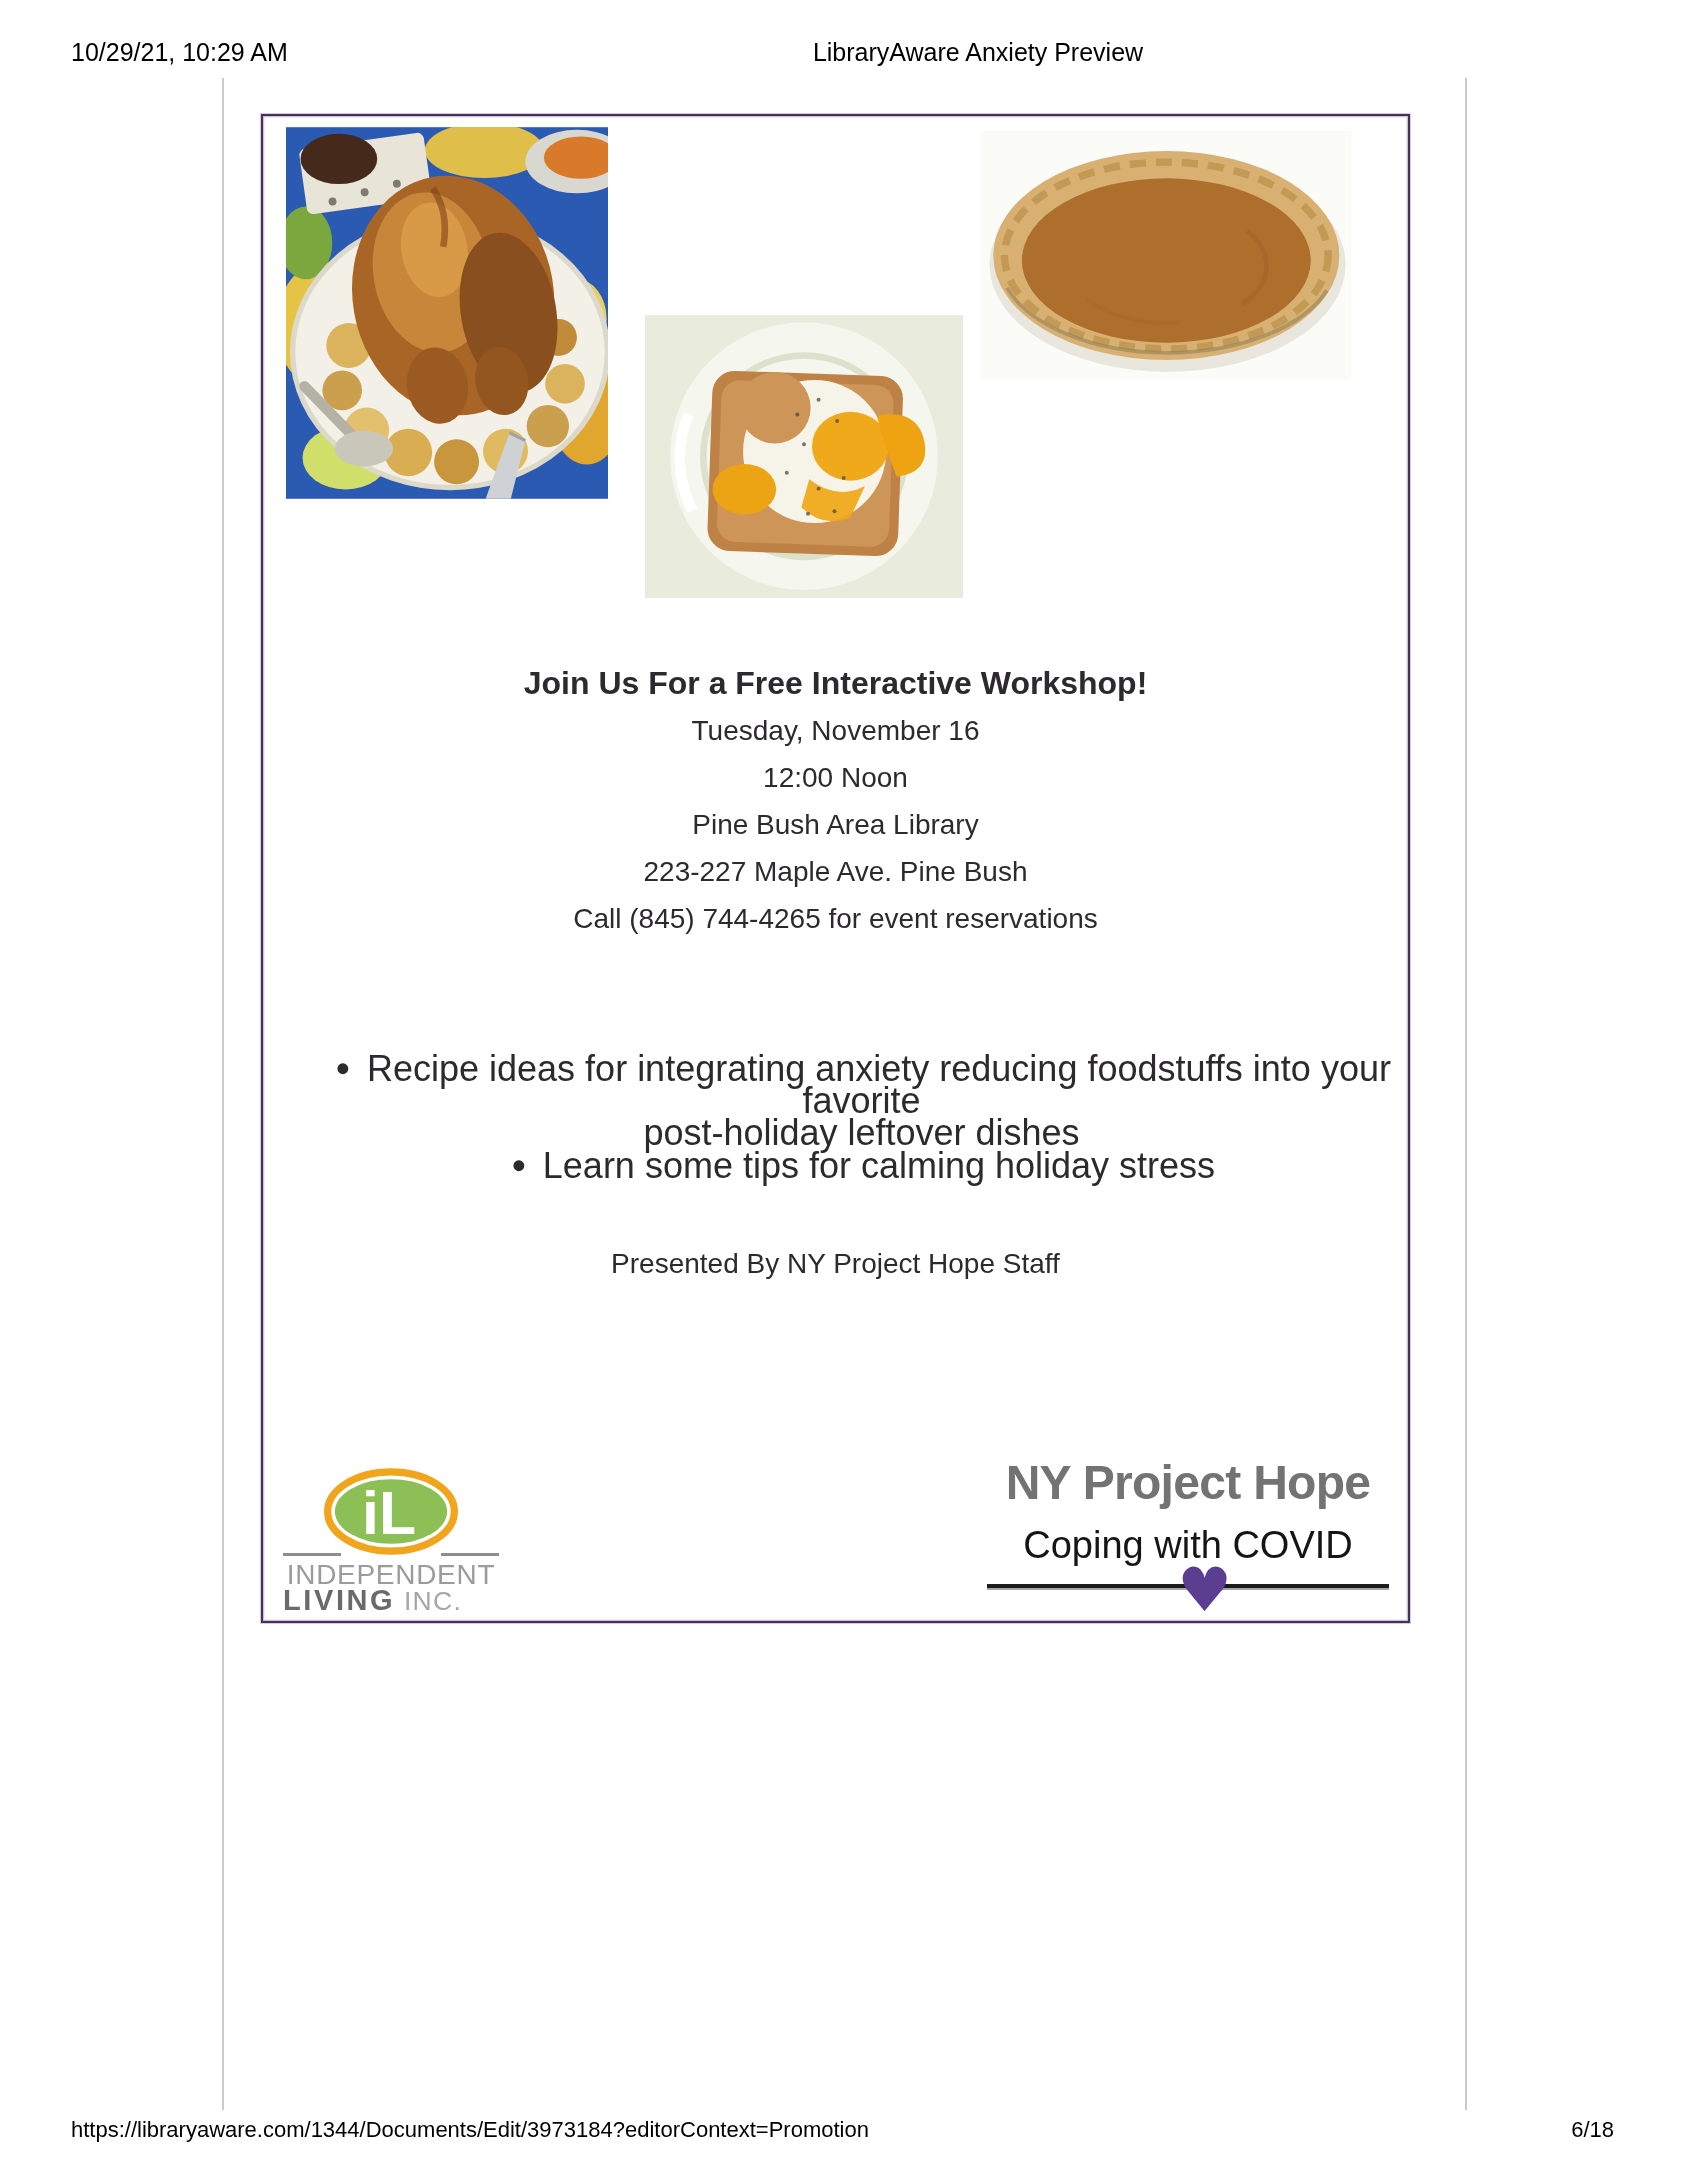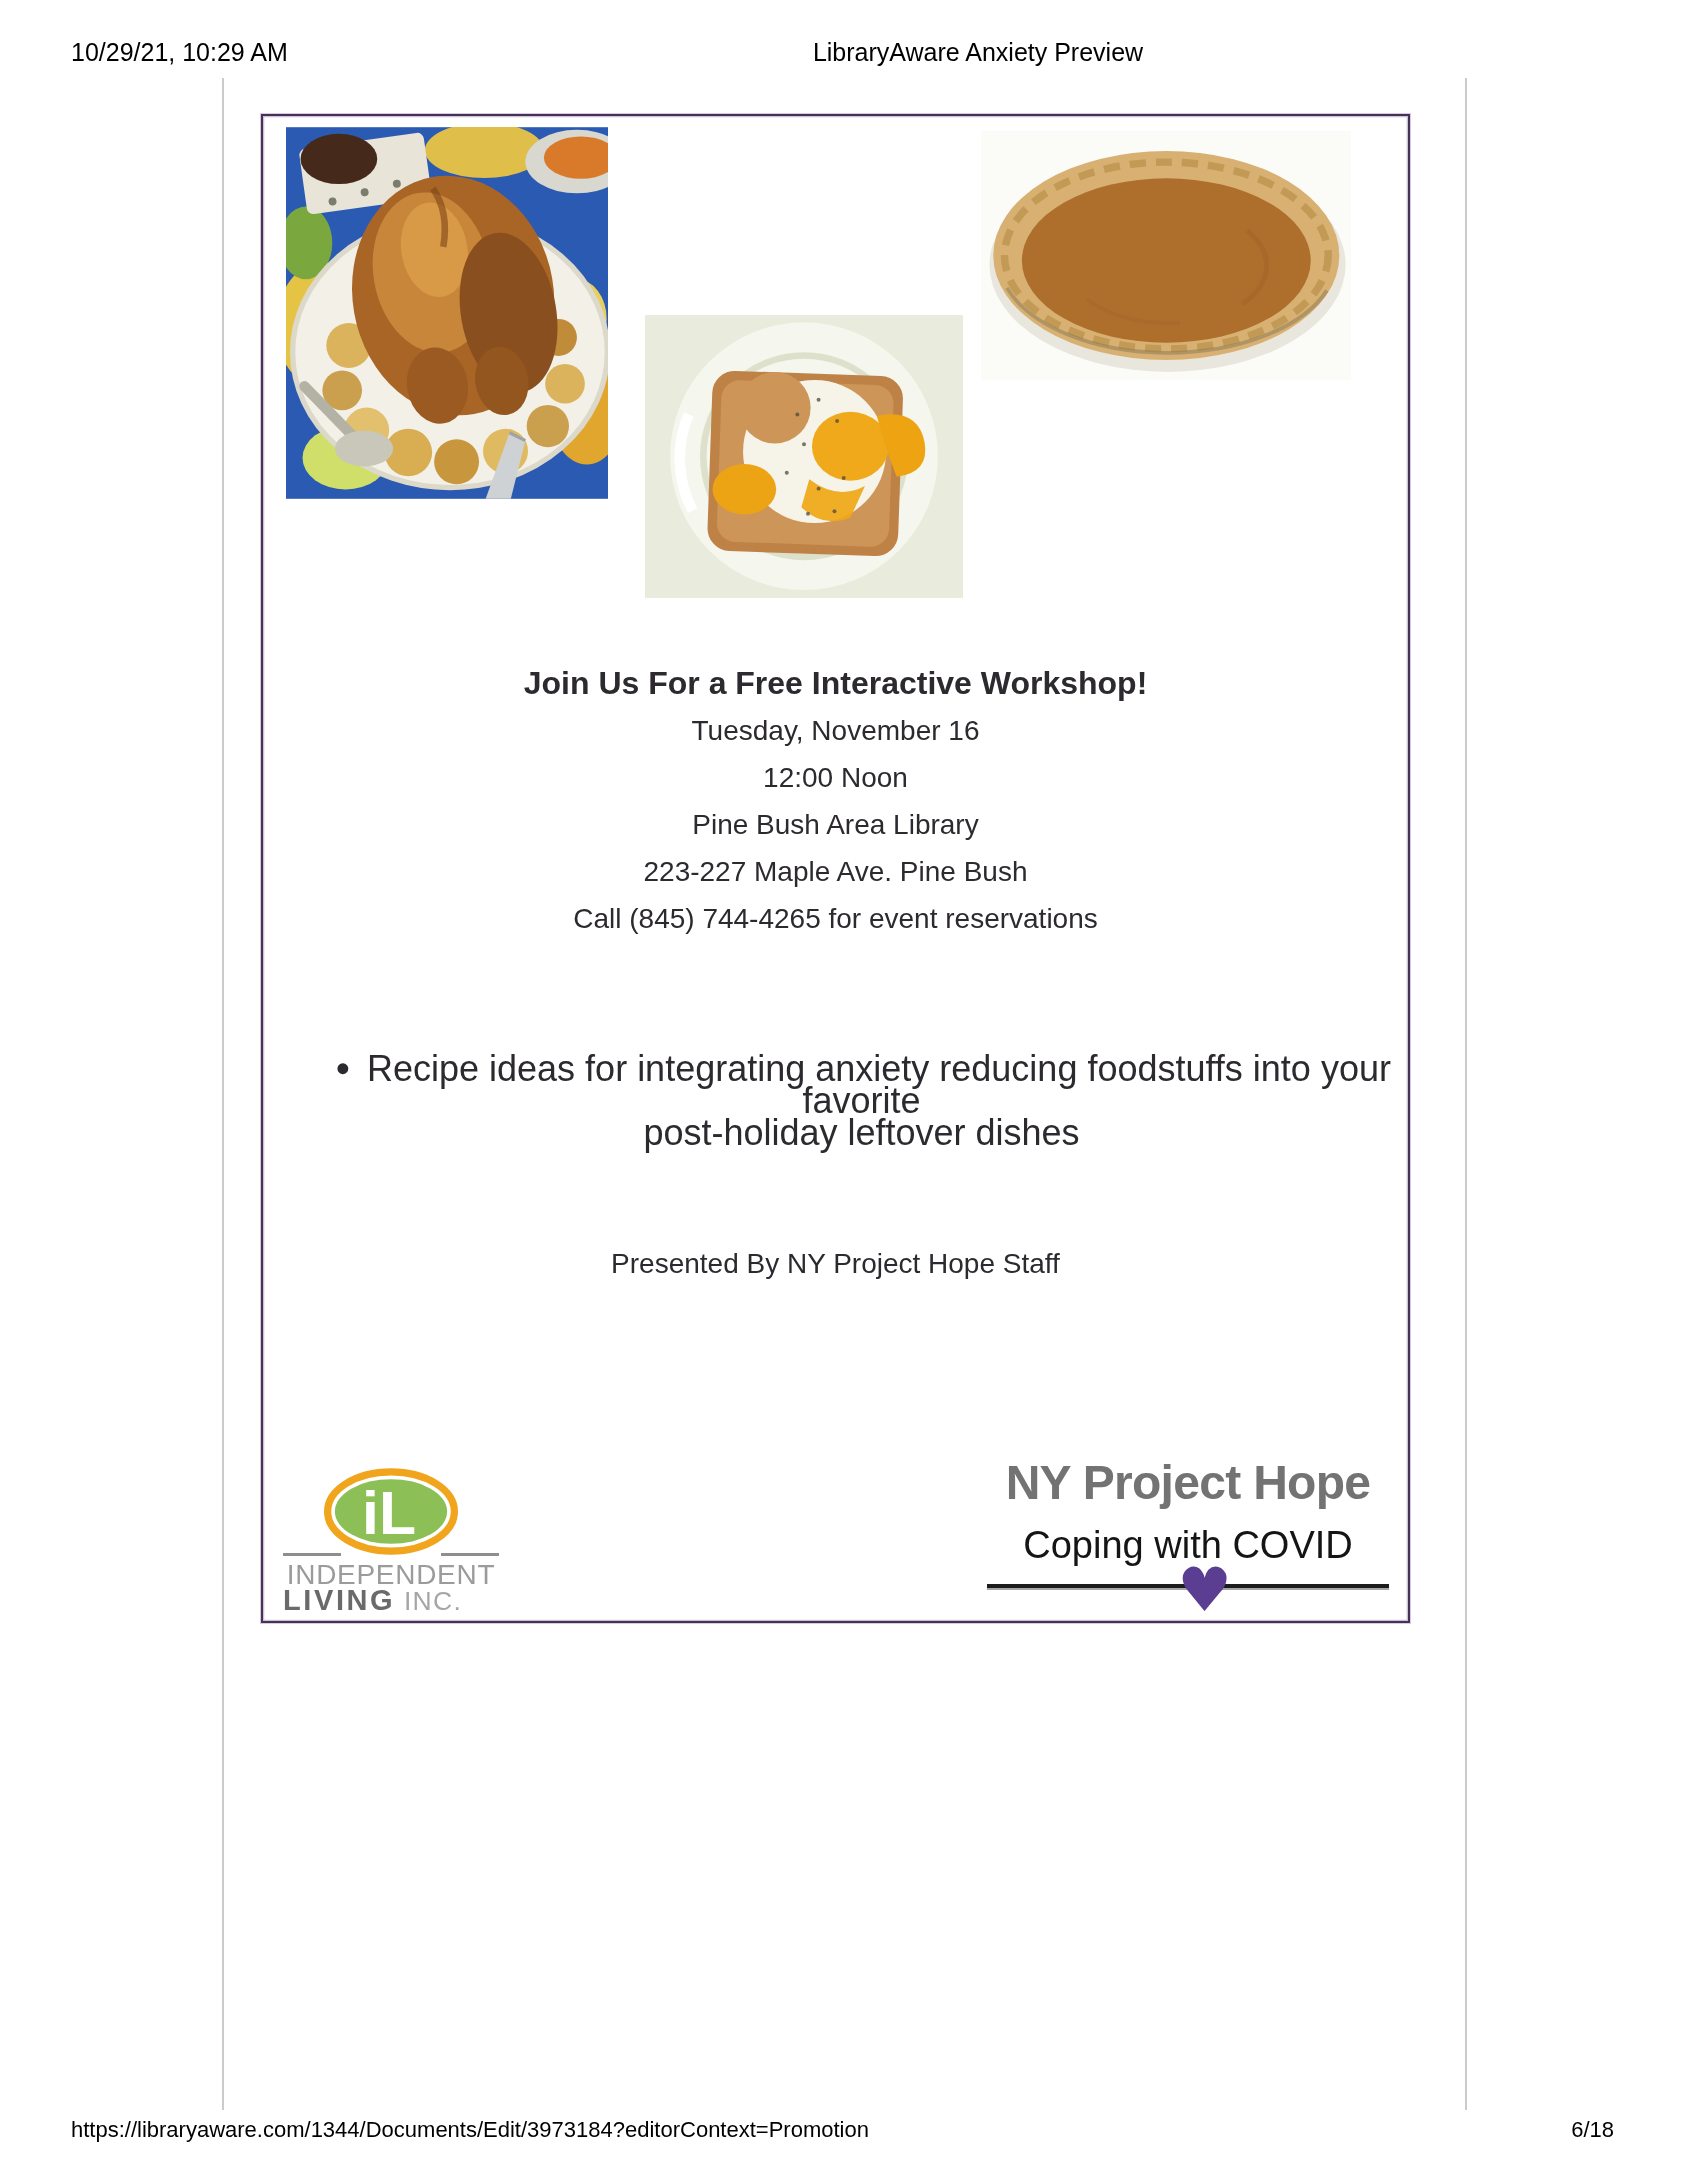--- a/index.html
+++ b/index.html
@@ -166,20 +166,21 @@
       <div>12:00 Noon</div>
       <div>Pine Bush Area Library</div>
       <div>223-227 Maple Ave. Pine Bush</div>
       <div>Call (845) 744-4265 for event reservations</div>
     </div>
 
 
     <div class="bullets">
       <div><span class="dot">●</span><span>Recipe ideas for integrating anxiety reducing foodstuffs into your favorite</span></div>
       <div>post-holiday leftover dishes</div>
+      <div><span class="dot">●</span><span>Learn some tips for calming holiday stress</span></div>
     </div>
 
     <div class="presenter">Presented By NY Project Hope Staff</div>
 
     <div class="il">
       <svg class="il-svg" viewBox="0 0 206 134" aria-hidden="true">
         <ellipse cx="103" cy="67" rx="96" ry="60" fill="#ffffff" stroke="#f1a51d" stroke-width="11"></ellipse>
         <ellipse cx="103" cy="67" rx="85" ry="49" fill="#8cc057"></ellipse>
         <text x="100" y="101" text-anchor="middle" font-family="Liberation Sans, sans-serif" font-size="92" font-weight="bold" fill="#ffffff">iL</text>
       </svg>

